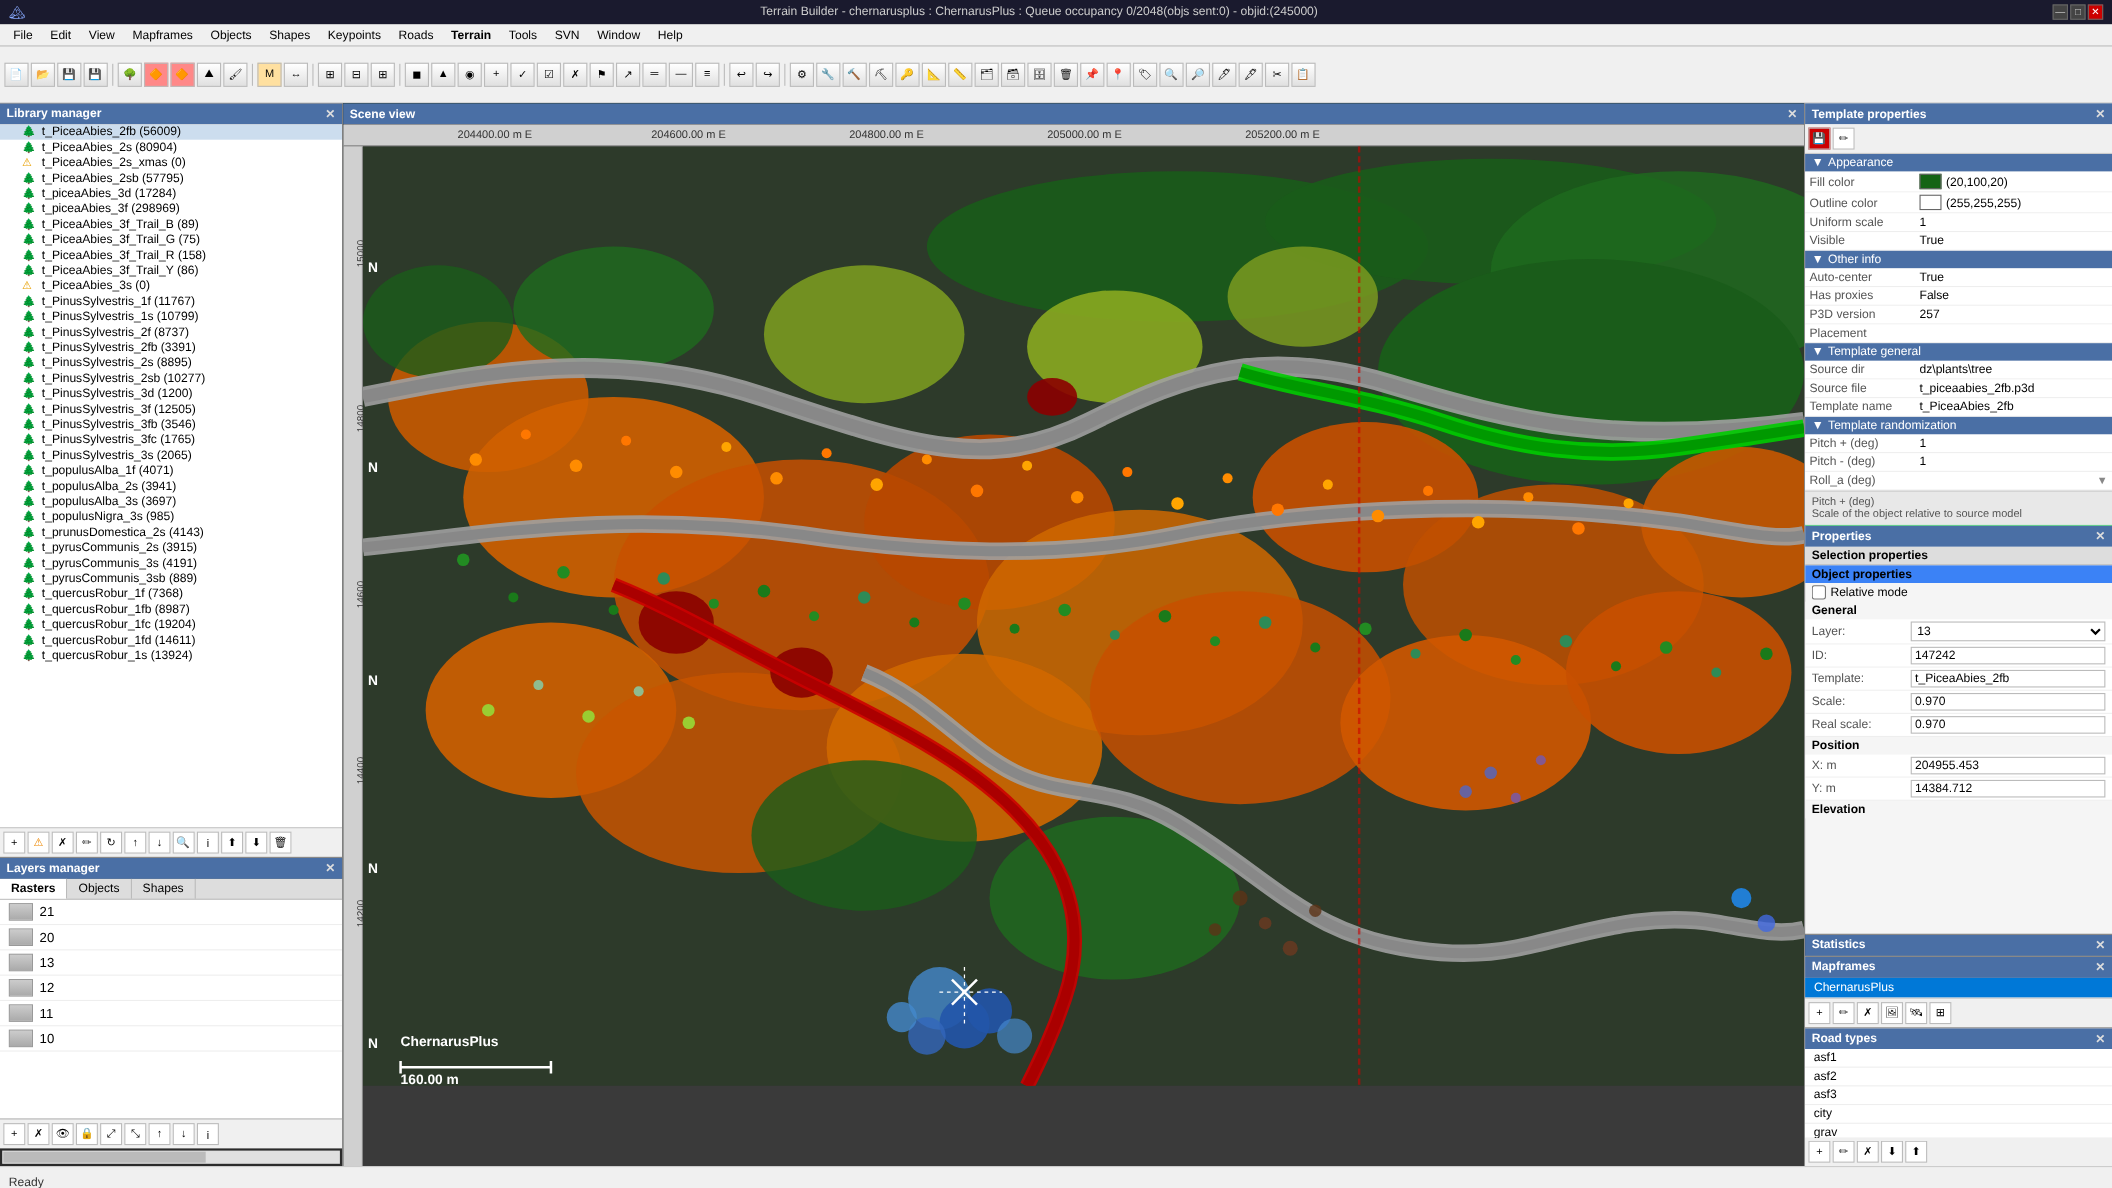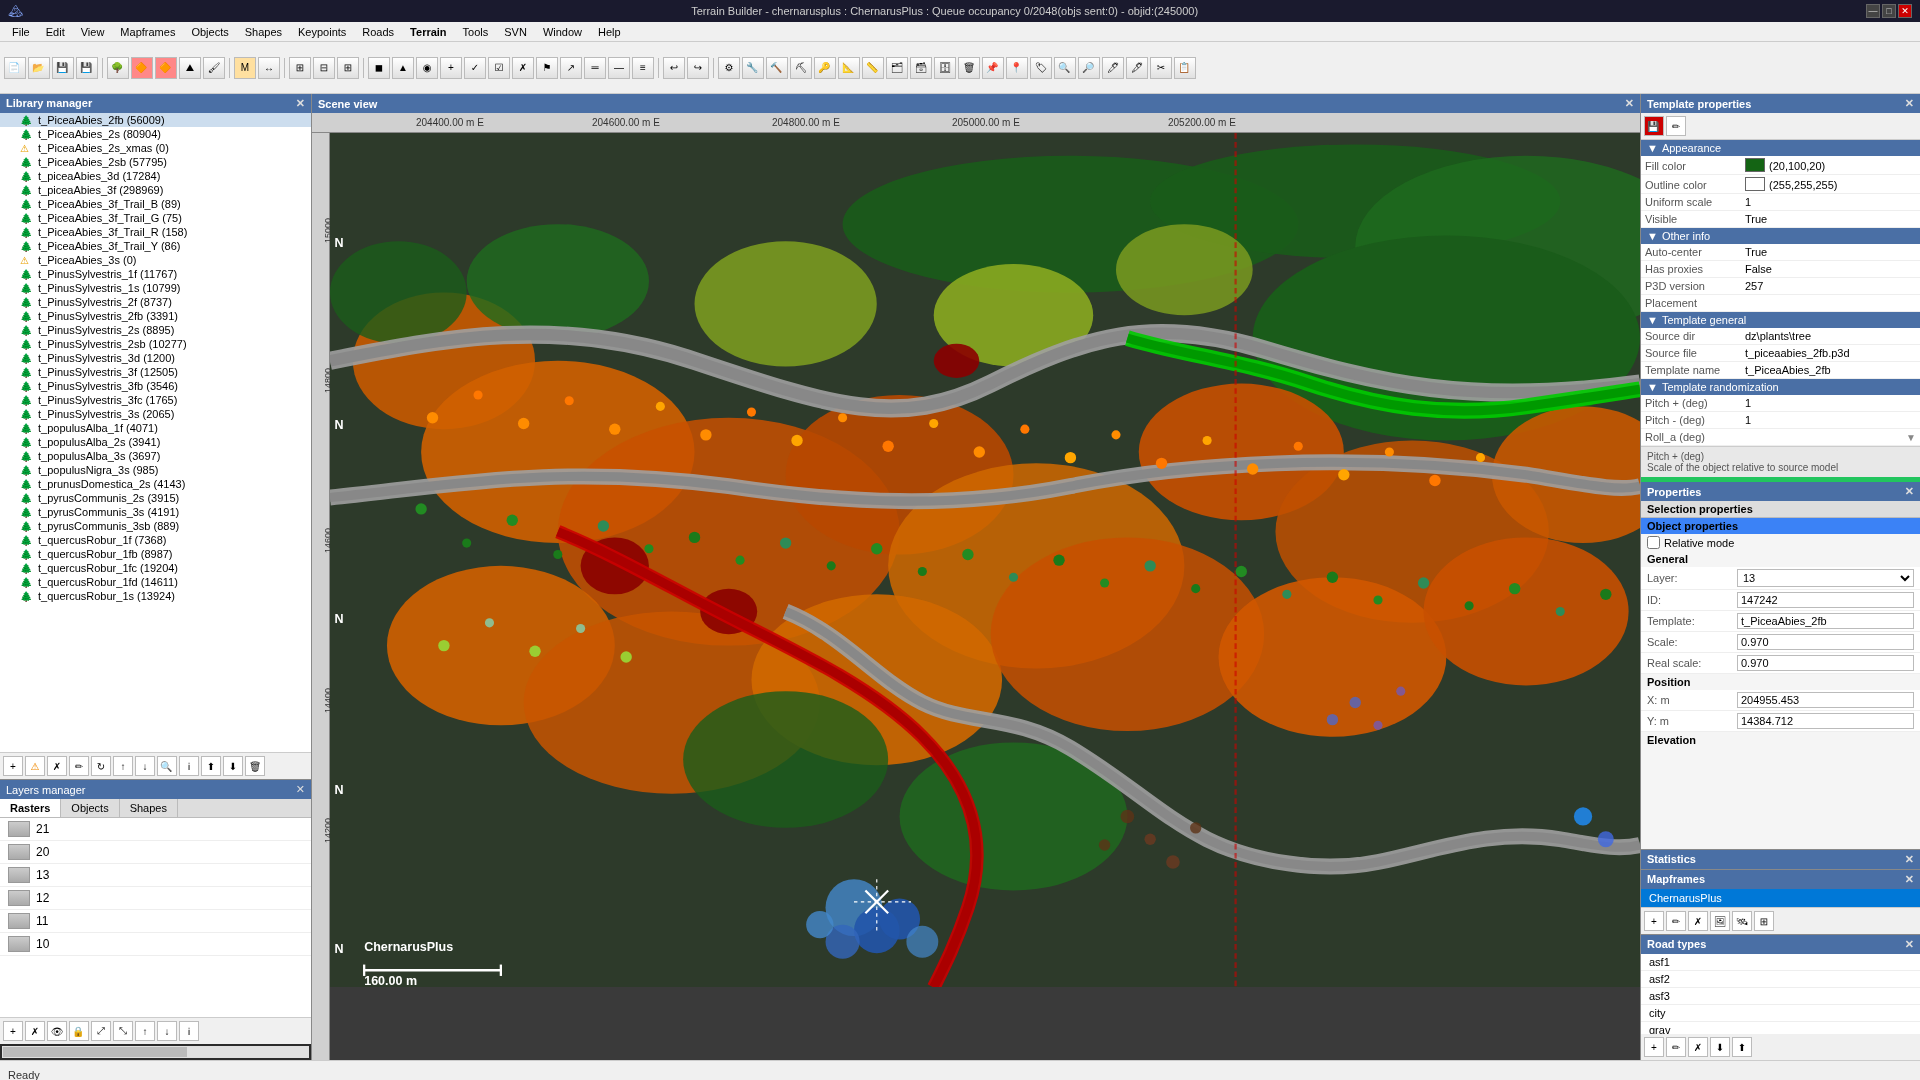--- a/index.html
+++ b/index.html
@@ -24,38 +24,38 @@
     
     #statusbar { height: 28px; background: #f0f0f0; border-top: 1px solid #ccc; display: flex; align-items: center; padding: 0 8px; font-size: 11px; color: #333; }
     #library-header { background: #4a6fa5; color: white; padding: 3px 6px; font-size: 11px; font-weight: bold; display: flex; justify-content: space-between; align-items: flex-start; }
     #library-content { flex: 1; overflow-y: auto; background: white; }
     .lib-item { padding: 1px 4px 1px 20px; font-size: 11px; cursor: pointer; display: flex; align-items: center; gap: 4px; }
 
     
     #library-toolbar { display: flex; gap: 2px; padding: 3px; background: #f0f0f0; border-top: 1px solid #ccc; flex-wrap: wrap; }
     .lib-tb-btn { width: 20px; height: 20px; border: 1px solid #bbb; background: #fff; cursor: pointer; display: flex; align-items: center; justify-content: center; font-size: 10px; }
     #left-container { width: 312px; display: flex; flex-direction: column; border-right: 1px solid #888; }
-    #layers-header { background: #4a6fa5; color: white; padding: 3px 6px; font-size: 11px; font-weight: normal; display: flex; justify-content: space-between; align-items: center; }
+    #layers-header { background: #4a6fa5; color: white; padding: 3px 6px; font-size: 11px; font-weight: bold; display: flex; justify-content: space-between; align-items: center; }
     #layers-tabs { display: flex; background: #ddd; border-bottom: 1px solid #bbb; }
     .layer-tab { padding: 3px 10px; font-size: 11px; cursor: pointer; border-right: 1px solid #bbb; }
     .layer-tab.active { background: white; font-weight: bold; }
     #layers-content { flex: 1; overflow-y: auto; background: white; }
     .layer-item { padding: 3px 8px; font-size: 12px; cursor: pointer; display: flex; align-items: center; gap: 6px; border-bottom: 1px solid #eee; }
     .layer-icon { width: 22px; height: 16px; background: linear-gradient(#ccc, #aaa); border: 1px solid #999; flex-shrink: 0; }
     #layers-toolbar { display: flex; gap: 2px; padding: 3px; background: #f0f0f0; border-top: 1px solid #ccc; flex-wrap: wrap; }
     #layers-scrollbar { height: 12px; background: #e0e0e0; margin: 2px; }
 
     
     #scene-view { flex: 1; display: flex; flex-direction: column; position: relative; }
     #scene-header { background: #4a6fa5; color: white; padding: 3px 6px; font-size: 11px; font-weight: bold; display: flex; justify-content: space-between; align-items: center; }
     #scene-canvas { flex: 1; position: relative; overflow: hidden; background: #3a3a3a; }
 
     
     #right-container { width: 280px; display: flex; flex-direction: column; border-left: 1px solid #888; }
-    #template-props { background: #f5f5f5; border-bottom: 5px solid #22c55e; }
+    #template-props { background: #f5f5f5; border-bottom: 1px solid #22c55e; }
     #template-header { background: #4a6fa5; color: white; padding: 3px 6px; font-size: 11px; font-weight: bold; display: flex; justify-content: space-between; align-items: center; }
     #template-toolbar2 { display: flex; gap: 2px; padding: 3px; background: #f0f0f0; border-bottom: 1px solid #ccc; }
     .prop-section { background: #4a6fa5; color: white; padding: 2px 6px; font-size: 11px; display: flex; align-items: center; gap: 4px; }
     .prop-row { display: flex; align-items: flex-end; padding: 2px 4px; font-size: 11px; border-bottom: 1px solid #eee; background: white; }
     .prop-label { width: 100px; color: #555; flex-shrink: 0; }
     .prop-value { flex: 1; color: #000; }
     .prop-color-box { width: 20px; height: 14px; border: 1px solid #666; flex-shrink: 0; margin-right: 4px; }
 
     #selection-props { background: #f5f5f5; flex: 1; display: flex; flex-direction: column; overflow: hidden; }
     #sel-header { background: #4a6fa5; color: white; padding: 3px 6px; font-size: 11px; font-weight: bold; display: flex; justify-content: space-between; align-items: center; }
@@ -420,21 +420,21 @@
       <span>Scene view</span>
       <span class="panel-x-btn">✕</span>
     </div>
     <div id="scene-canvas">
 
       <div id="map-top-ruler">
         <span class="ruler-mark" style="left:104px;">204400.00 m E</span>
         <span class="ruler-mark" style="left:280px;">204600.00 m E</span>
         <span class="ruler-mark" style="left:460px;">204800.00 m E</span>
         <span class="ruler-mark" style="left:640px;">205000.00 m E</span>
-        <span class="ruler-mark" style="left:856px;">205200.00 m E</span>
+        <span class="ruler-mark" style="left:820px;">205200.00 m E</span>
       </div>
 
       <div id="map-left-ruler">
         <span class="ruler-mark-v" style="top:80px;">15000</span>
         <span class="ruler-mark-v" style="top:230px;">14800</span>
         <span class="ruler-mark-v" style="top:390px;">14600</span>
         <span class="ruler-mark-v" style="top:550px;">14400</span>
         <span class="ruler-mark-v" style="top:680px;">14200</span>
       </div>
 

